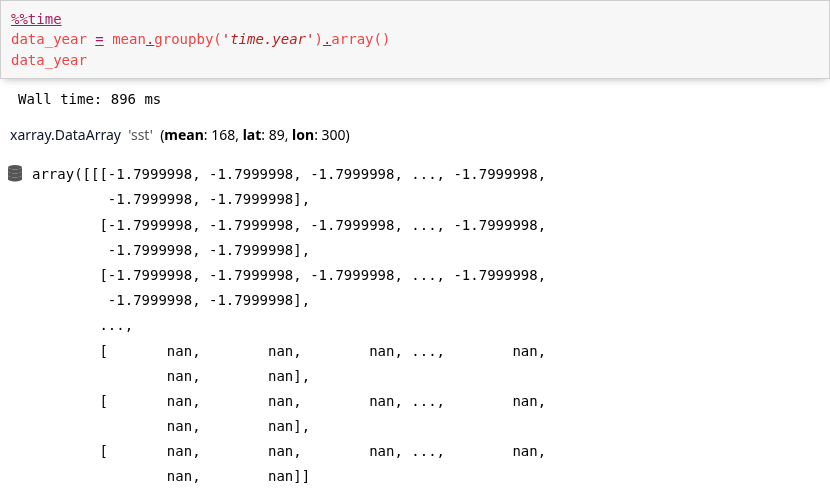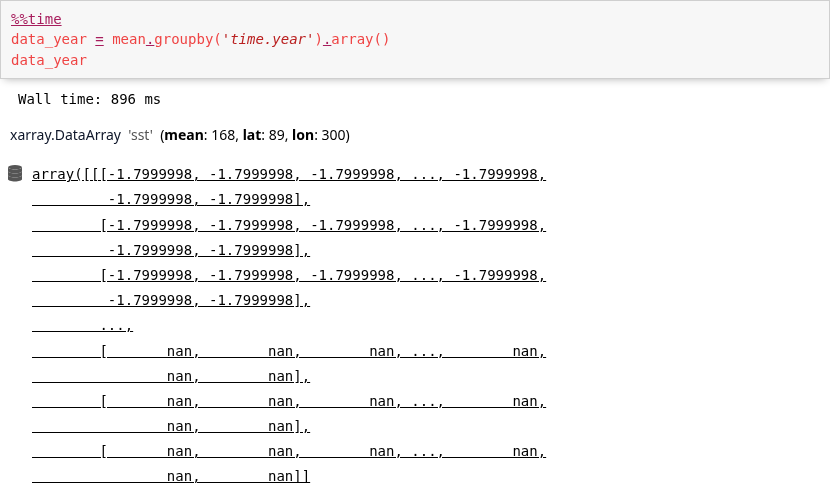--- a/index.html
+++ b/index.html
@@ -52,21 +52,20 @@
   .disk-icon {
     width: 18px;
     flex-shrink: 0;
     margin-right: 8px;
     margin-top: 2px;
     color: #555;
   }
   .array-text {
     white-space: pre;
     color: #000;
-    text-decoration: underline;
   }
 </style>
 </head>
 <body>
 
 <div class="input-cell"><span class="op">%%time</span>
 <span class="name">data_year </span><span class="op">=</span><span class="name"> mean</span><span class="op">.</span><span class="name">groupby(</span><span class="str">'time.year'</span><span class="name">)</span><span class="op">.</span><span class="name">array()</span>
 <span class="name">data_year</span></div>
 
 <div class="output">Wall time: 896 ms</div>

